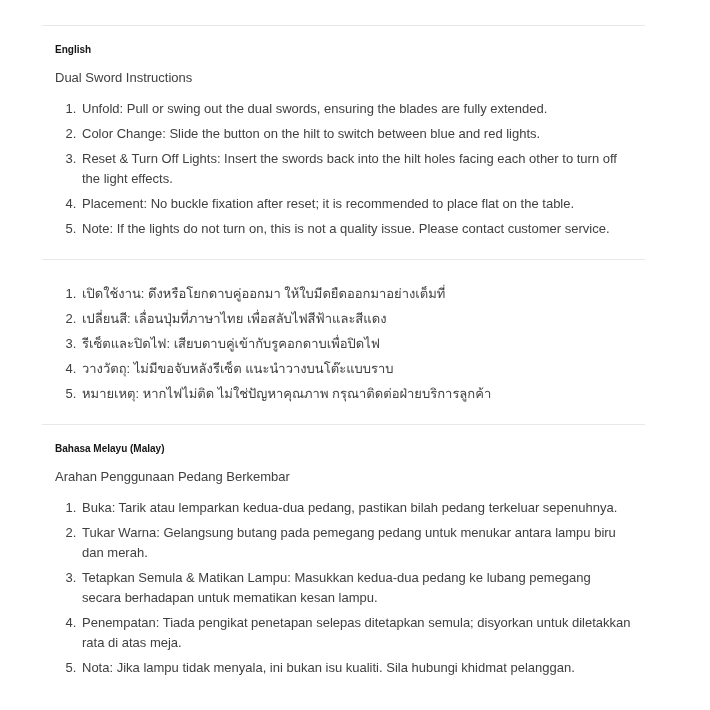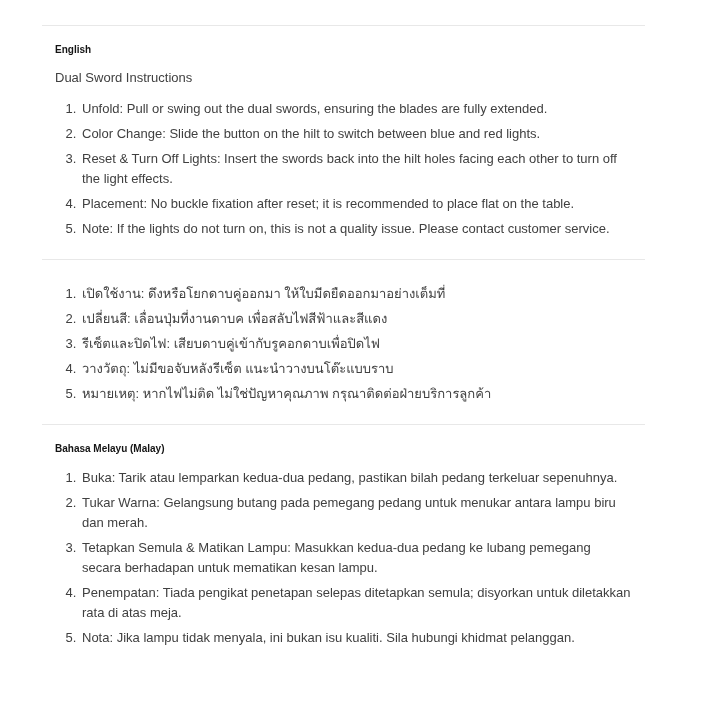--- a/index.html
+++ b/index.html
@@ -77,31 +77,32 @@
       <li>Placement: No buckle fixation after reset; it is recommended to place flat on the table.</li>
       <li>Note: If the lights do not turn on, this is not a quality issue. Please contact customer service.</li>
     </ol>
   </section>
 
   <hr class="divider">
 
   <section class="lang-section">
     <ol class="instruction-list">
       <li>เปิดใช้งาน: ดึงหรือโยกดาบคู่ออกมา ให้ใบมีดยืดออกมาอย่างเต็มที่</li>
-      <li>เปลี่ยนสี: เลื่อนปุ่มที่งานดาบค เพื่อสลับไฟสีฟ้าและสีแดง</li>
+      <li>เปลี่ยนสี: เลื่อนปุ่มที่ภาษาไทย เพื่อสลับไฟสีฟ้าและสีแดง</li>
       <li>รีเซ็ตและปิดไฟ: เสียบดาบคู่เข้ากับรูคอกดาบเพื่อปิดไฟ</li>
       <li>วางวัตถุ: ไม่มีขอจับหลังรีเซ็ต แนะนำวางบนโต๊ะแบบราบ</li>
       <li>หมายเหตุ: หากไฟไม่ติด ไม่ใช่ปัญหาคุณภาพ กรุณาติดต่อฝ่ายบริการลูกค้า</li>
     </ol>
   </section>
 
   <hr class="divider">
 
   <section class="lang-section">
     <h3 class="heading">Bahasa Melayu (Malay)</h3>
+    <p class="subtitle">Arahan Penggunaan Pedang Berkembar</p>
     <ol class="instruction-list">
       <li>Buka: Tarik atau lemparkan kedua-dua pedang, pastikan bilah pedang terkeluar sepenuhnya.</li>
       <li>Tukar Warna: Gelangsung butang pada pemegang pedang untuk menukar antara lampu biru dan merah.</li>
       <li>Tetapkan Semula &amp; Matikan Lampu: Masukkan kedua-dua pedang ke lubang pemegang secara berhadapan untuk mematikan kesan lampu.</li>
       <li>Penempatan: Tiada pengikat penetapan selepas ditetapkan semula; disyorkan untuk diletakkan rata di atas meja.</li>
       <li>Nota: Jika lampu tidak menyala, ini bukan isu kualiti. Sila hubungi khidmat pelanggan.</li>
     </ol>
   </section>
 
 </div>

